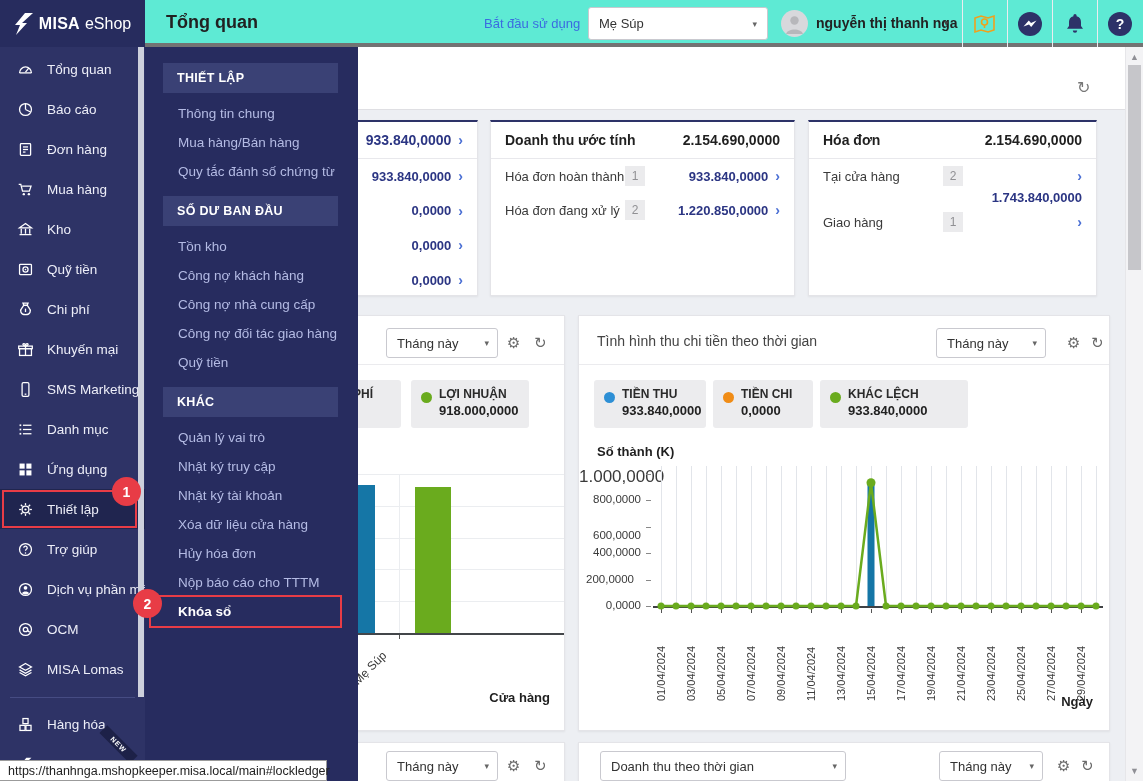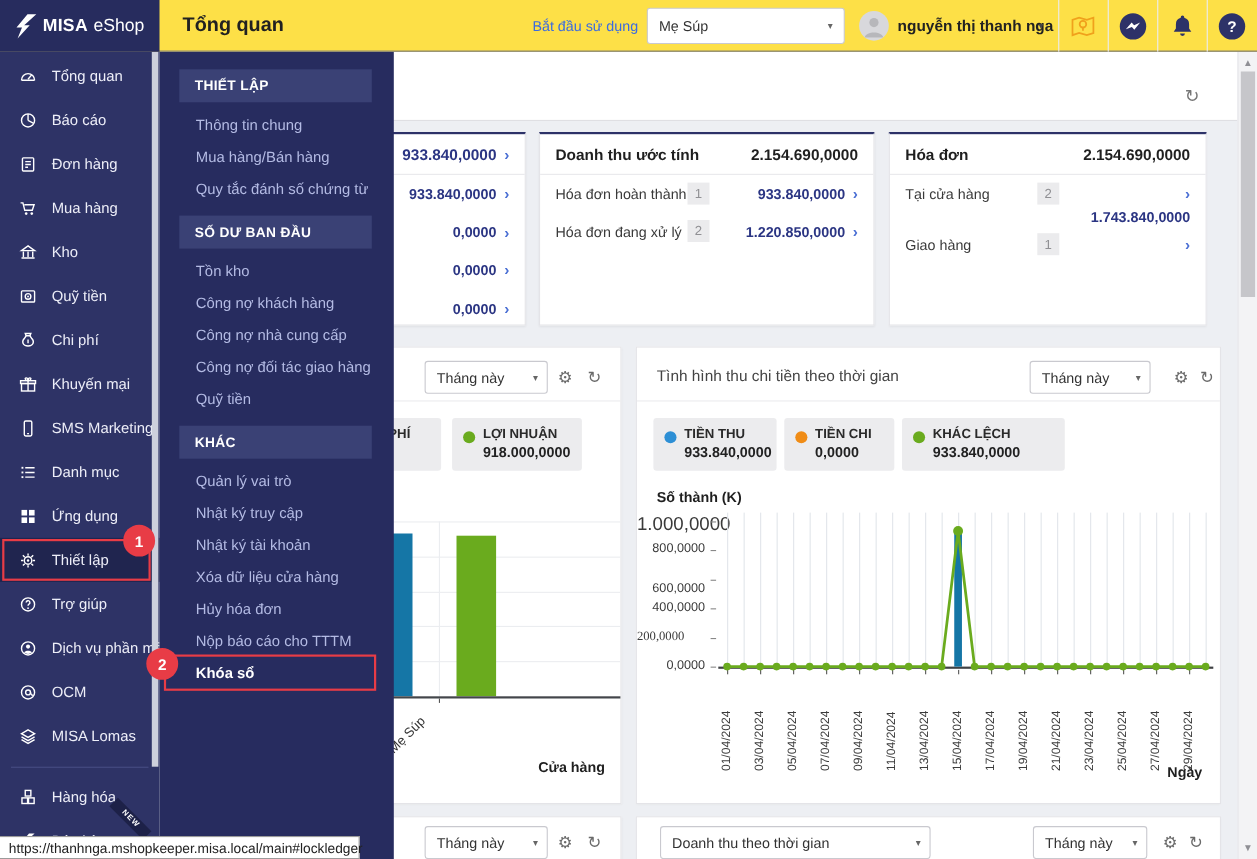--- a/index.html
+++ b/index.html
@@ -1,22 +1,22 @@
 <!DOCTYPE html>
 <html><head>
 <meta charset="utf-8">
 <style>
   html,body{margin:0;padding:0;background:#888;}
   #stage{position:relative;width:1143px;height:781px;overflow:hidden;background:#edeff3;
          font-family:"Liberation Sans","DejaVu Sans",sans-serif;}
   #stage *{box-sizing:border-box;}
 
   
-  .topbar{position:absolute;left:0;top:0;width:1143px;height:47px;background:#fde047;
-          border-bottom:1px solid #737373;z-index:80;}
+  .topbar{position:absolute;left:0;top:0;width:1143px;height:47px;background:#5eead4;
+          border-bottom:4px solid #737373;z-index:80;}
   .logo{position:absolute;left:0;top:0;width:145px;height:47px;background:#272c5e;
         display:flex;align-items:center;justify-content:center;gap:5px;}
   .brand-misa{color:#fff;font-weight:700;font-size:16px;letter-spacing:.3px;}
   .brand-eshop{color:#fff;font-weight:300;font-size:16px;}
   .page-title{position:absolute;left:166px;top:12px;font-size:18px;font-weight:700;color:#212121;}
   .start-link{position:absolute;left:484px;top:16px;font-size:13px;color:#3b6be0;cursor:pointer;}
   .store-select{position:absolute;left:588px;top:7px;width:180px;height:33px;border:1px solid #c9c9cf;
         border-radius:3px;background:#fff;display:flex;align-items:center;padding:0 10px;
         font-size:13px;color:#333;}
   .caret{color:#666;font-size:9px;margin-left:auto;}
@@ -465,21 +465,21 @@
     <div class="ylab">Số thành (K)</div>
     <div id="line-plot" style="position:absolute;left:0;top:0;width:100%;height:100%">
         <div style="position: absolute; left: 0px; top: 151px; width: 62px; text-align: right; font-size: 17px; color: rgb(58, 58, 58);">1.000,0000</div>
         <div style="position: absolute; left: 67px; top: 158px; width: 5px; height: 1px; background: rgb(136, 136, 136);"></div>
         <div style="position: absolute; left: 0px; top: 177.4px; width: 62px; text-align: right; font-size: 11.5px; color: rgb(58, 58, 58);">800,0000</div>
         <div style="position: absolute; left: 67px; top: 184.4px; width: 5px; height: 1px; background: rgb(136, 136, 136);"></div>
         <div style="position: absolute; left: 0px; top: 213px; width: 62px; text-align: right; font-size: 11.5px; color: rgb(58, 58, 58);">600,0000</div>
         <div style="position: absolute; left: 67px; top: 210.8px; width: 5px; height: 1px; background: rgb(136, 136, 136);"></div>
         <div style="position: absolute; left: 0px; top: 230.2px; width: 62px; text-align: right; font-size: 11.5px; color: rgb(58, 58, 58);">400,0000</div>
         <div style="position: absolute; left: 67px; top: 237.2px; width: 5px; height: 1px; background: rgb(136, 136, 136);"></div>
-        <div style="position: absolute; left: 0px; top: 256.6px; width: 62px; text-align: left; font-size: 11.5px; color: rgb(58, 58, 58); font-family: Liberation Serif, serif;">200,0000</div>
+        <div style="position: absolute; left: 0px; top: 256.6px; width: 62px; text-align: center; font-size: 11.5px; color: rgb(58, 58, 58);">200,0000</div>
         <div style="position: absolute; left: 67px; top: 263.6px; width: 5px; height: 1px; background: rgb(136, 136, 136);"></div>
         <div style="position: absolute; left: 0px; top: 283px; width: 62px; text-align: right; font-size: 11.5px; color: rgb(58, 58, 58);">0,0000</div>
         <div style="position: absolute; left: 67px; top: 290px; width: 5px; height: 1px; background: rgb(136, 136, 136);"></div>
         <div style="position: absolute; left: 82px; top: 150px; width: 1px; height: 140px; background: rgb(226, 229, 234);"></div>
         <div style="position: absolute; left: 82px; top: 293px; width: 1px; height: 4px; background: rgb(85, 85, 85);"></div>
         <div style="position: absolute; left: 76px; top: 385px; width: 80px; font-size: 11px; color: rgb(60, 60, 60); white-space: nowrap; transform: rotate(-90deg); transform-origin: 0px 0px;">01/04/2024</div>
         <div style="position: absolute; left: 97px; top: 150px; width: 1px; height: 140px; background: rgb(226, 229, 234);"></div>
         <div style="position: absolute; left: 112px; top: 150px; width: 1px; height: 140px; background: rgb(226, 229, 234);"></div>
         <div style="position: absolute; left: 112px; top: 293px; width: 1px; height: 4px; background: rgb(85, 85, 85);"></div>
         <div style="position: absolute; left: 106px; top: 385px; width: 80px; font-size: 11px; color: rgb(60, 60, 60); white-space: nowrap; transform: rotate(-90deg); transform-origin: 0px 0px;">03/04/2024</div>

